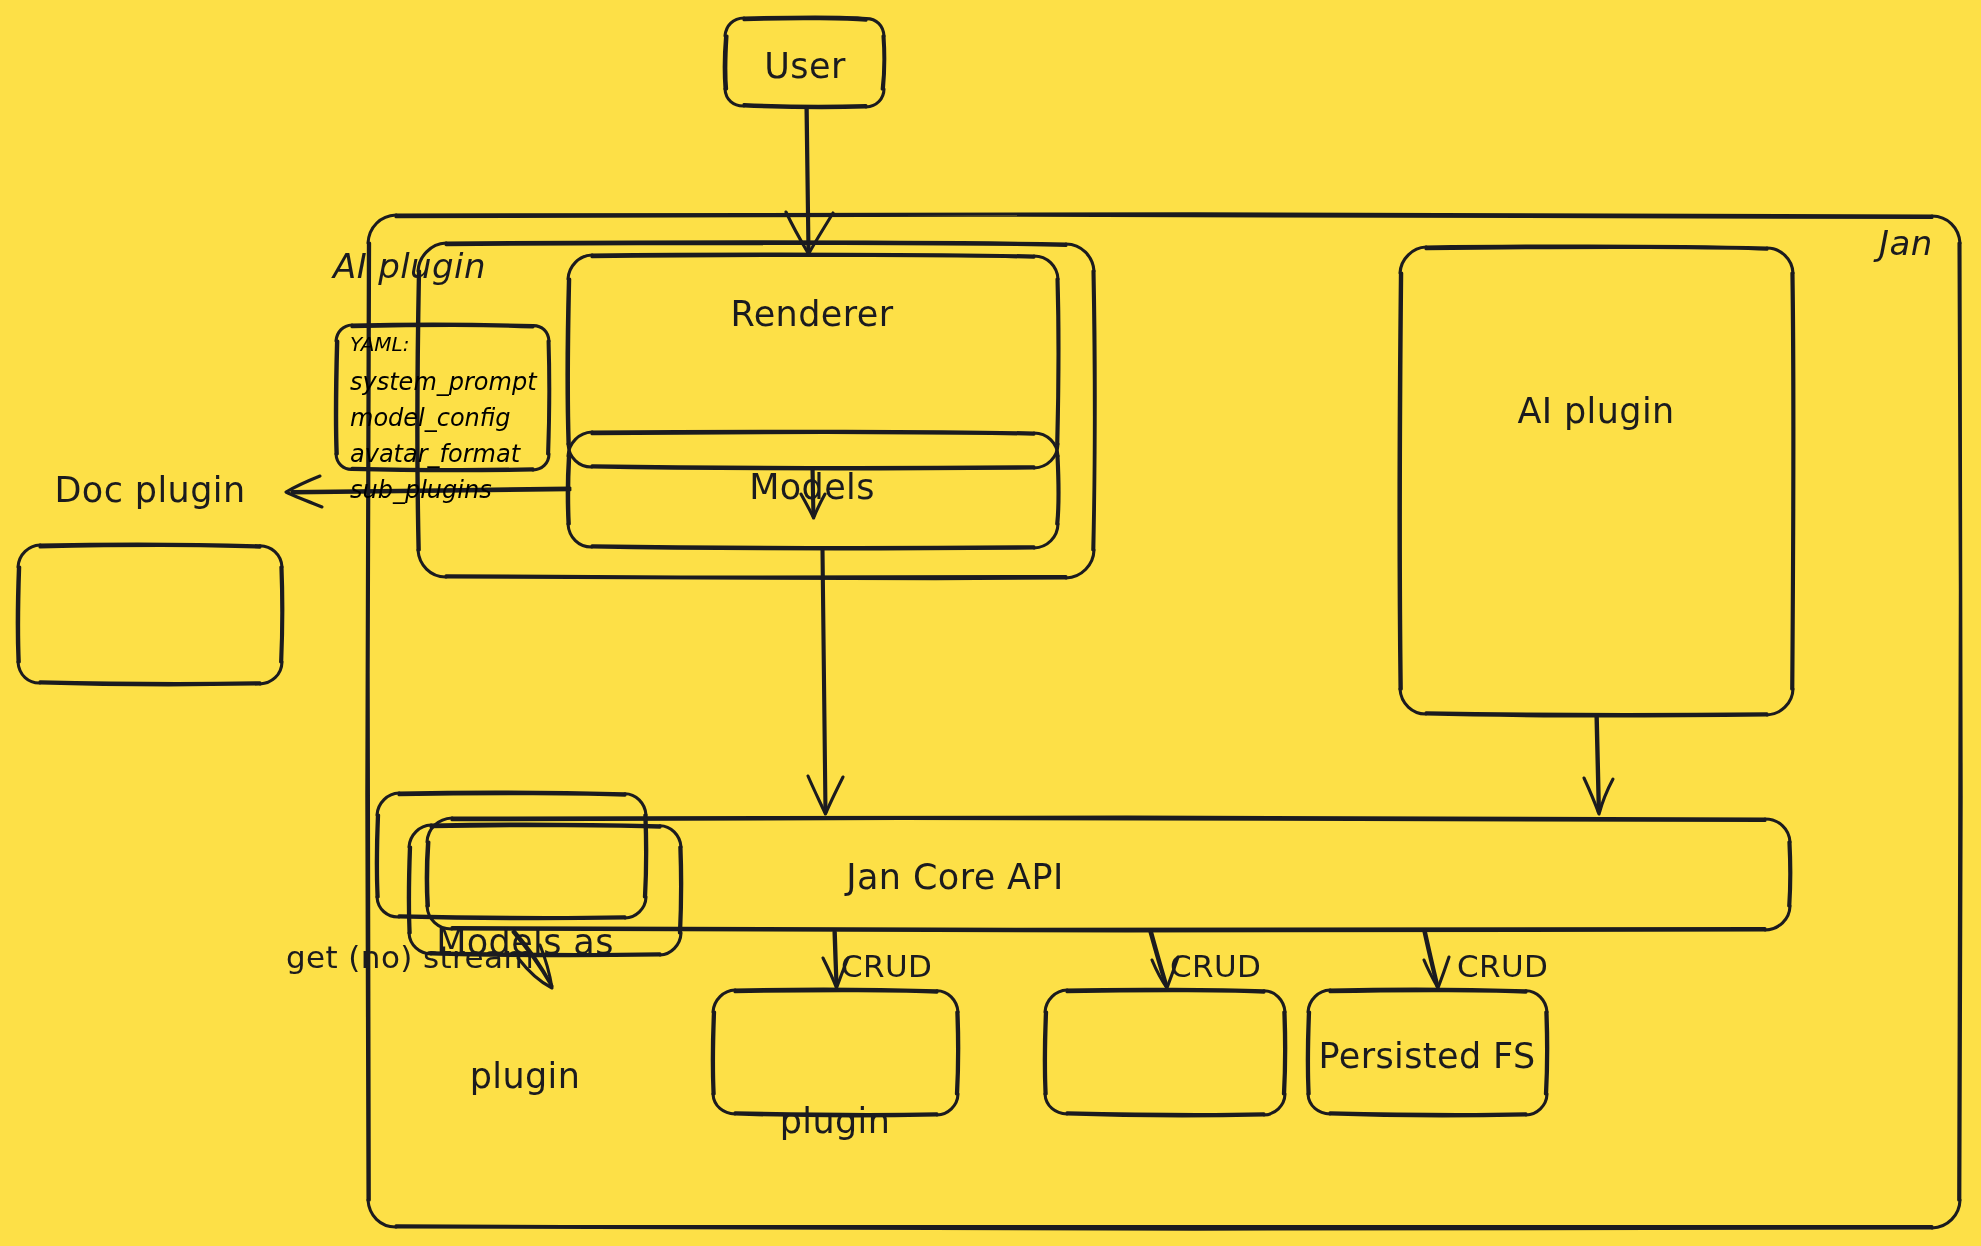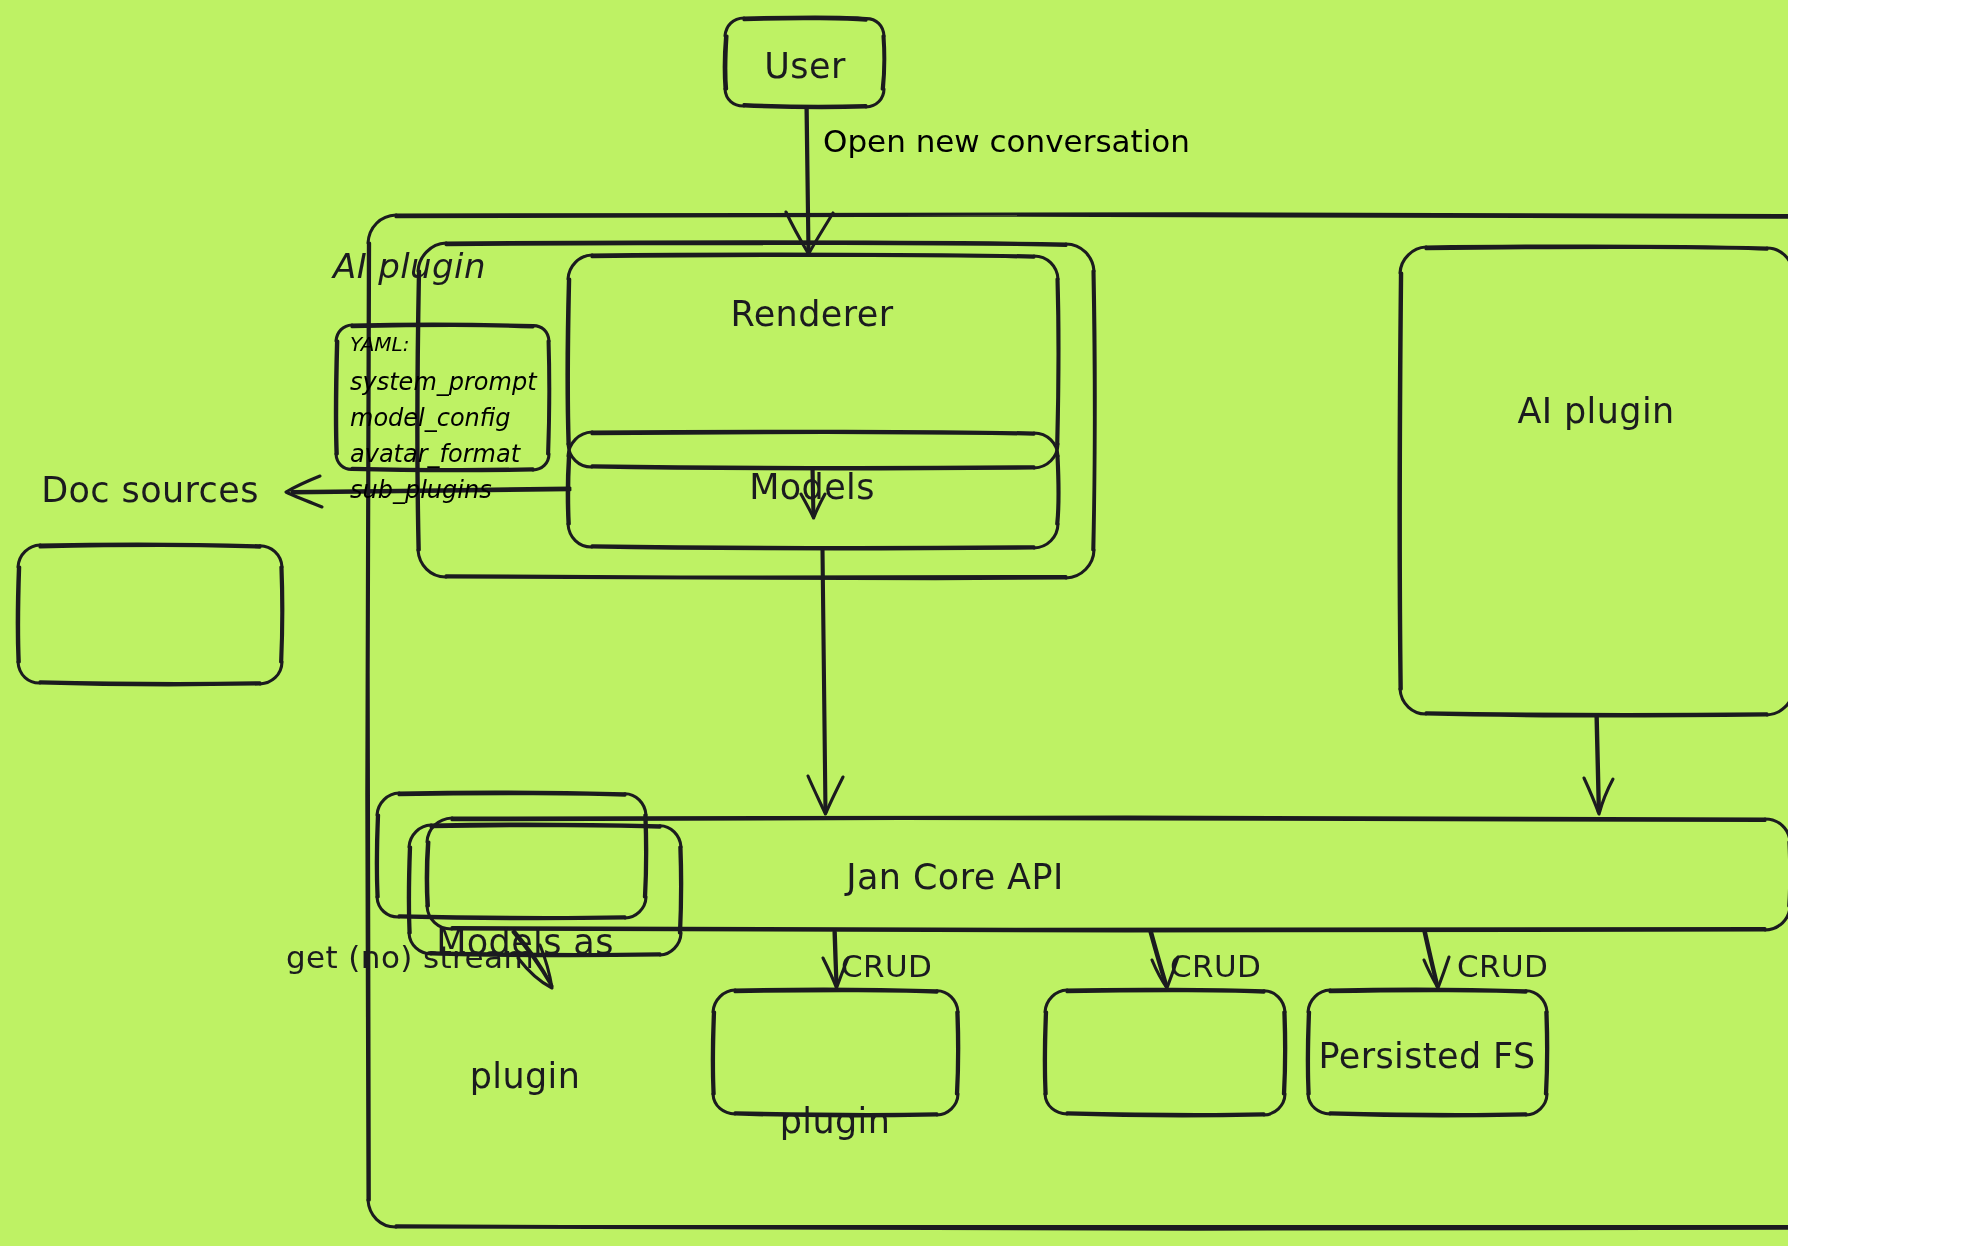--- a/index.html
+++ b/index.html
@@ -6,23 +6,23 @@
   html, body {
     margin: 0;
     padding: 0;
     background: #ffffff;
   }
   body {
     font-family: "DejaVu Sans", sans-serif;
   }
   #canvas {
     position: relative;
-    width: 1788px;
+    width: 1981px;
     height: 1246px;
-    background: #bef264;
+    background: #fde047;
     overflow: hidden;
   }
   #sketch-layer {
     position: absolute;
     left: 0;
     top: 0;
     width: 1981px;
     height: 1246px;
     pointer-events: none;
   }
@@ -207,38 +207,37 @@
     <div class="yaml-text">avatar_format</div>
     <div class="yaml-text">sub_plugins</div>
   </div>
 
   <div class="lbl node-title center" style="left:812px; top:292px;">Renderer</div>
 
   <div class="lbl node-title center" style="left:812px; top:465px;">Models</div>
 
   <div class="lbl node-title center" style="left:1596px; top:389px;">AI plugin</div>
 
-  <div class="lbl node-title center" style="left:150px; top:468px;">Doc sources</div>
+  <div class="lbl node-title center" style="left:150px; top:468px;">Doc plugin</div>
 
   <div class="lbl node-title center" style="left:955px; top:855px;">Jan Core API</div>
 
   <div class="lbl node-title center" style="left:525px; top:830px; width:210px;">
     <div>Models as</div>
     <div>plugin</div>
   </div>
 
   <div class="lbl node-title center" style="left:835px; top:1009px; width:250px;">
     <div>plugin</div>
   </div>
 
 
   <div class="lbl node-title center" style="left:1427px; top:1034px;">Persisted FS</div>
 
   <div style="position:absolute; left:823px; top:123px;">
-    <div class="edge-label">Open new conversation</div>
   </div>
 
   <div class="lbl edge-label" style="left:286px; top:938px;">get (no) stream</div>
 
   <div class="lbl edge-label" style="left:841px; top:947px;">CRUD</div>
   <div class="lbl edge-label" style="left:1170px; top:947px;">CRUD</div>
   <div class="lbl edge-label" style="left:1457px; top:947px;">CRUD</div>
 
 </div>
 

